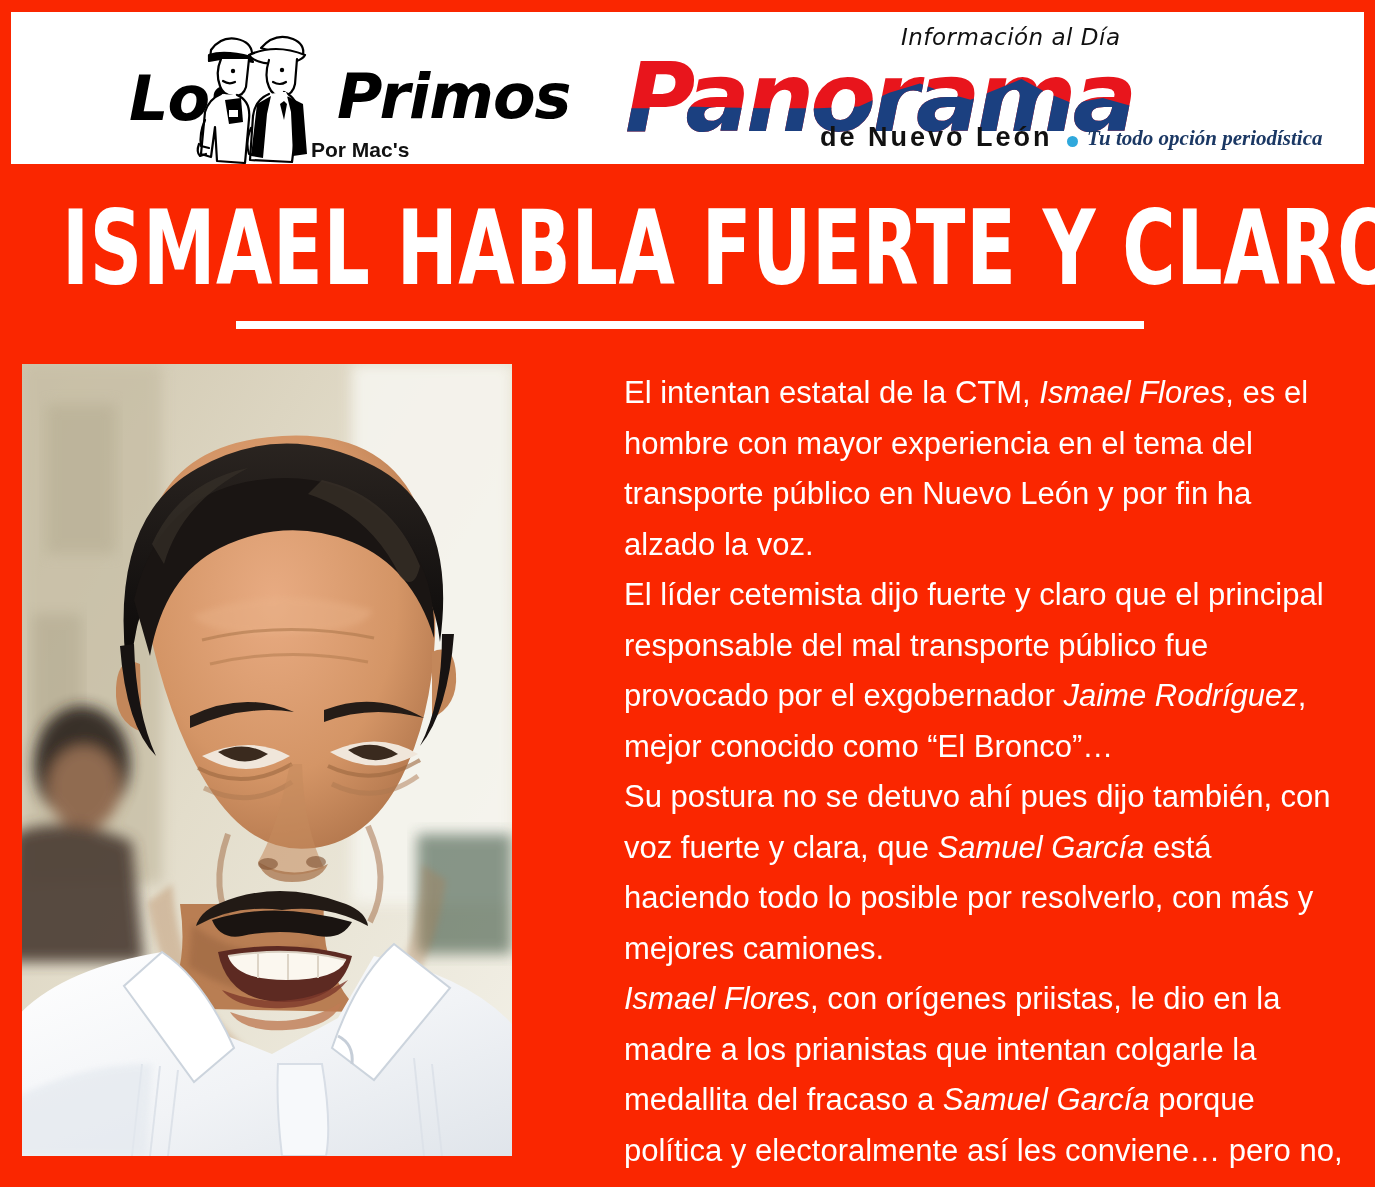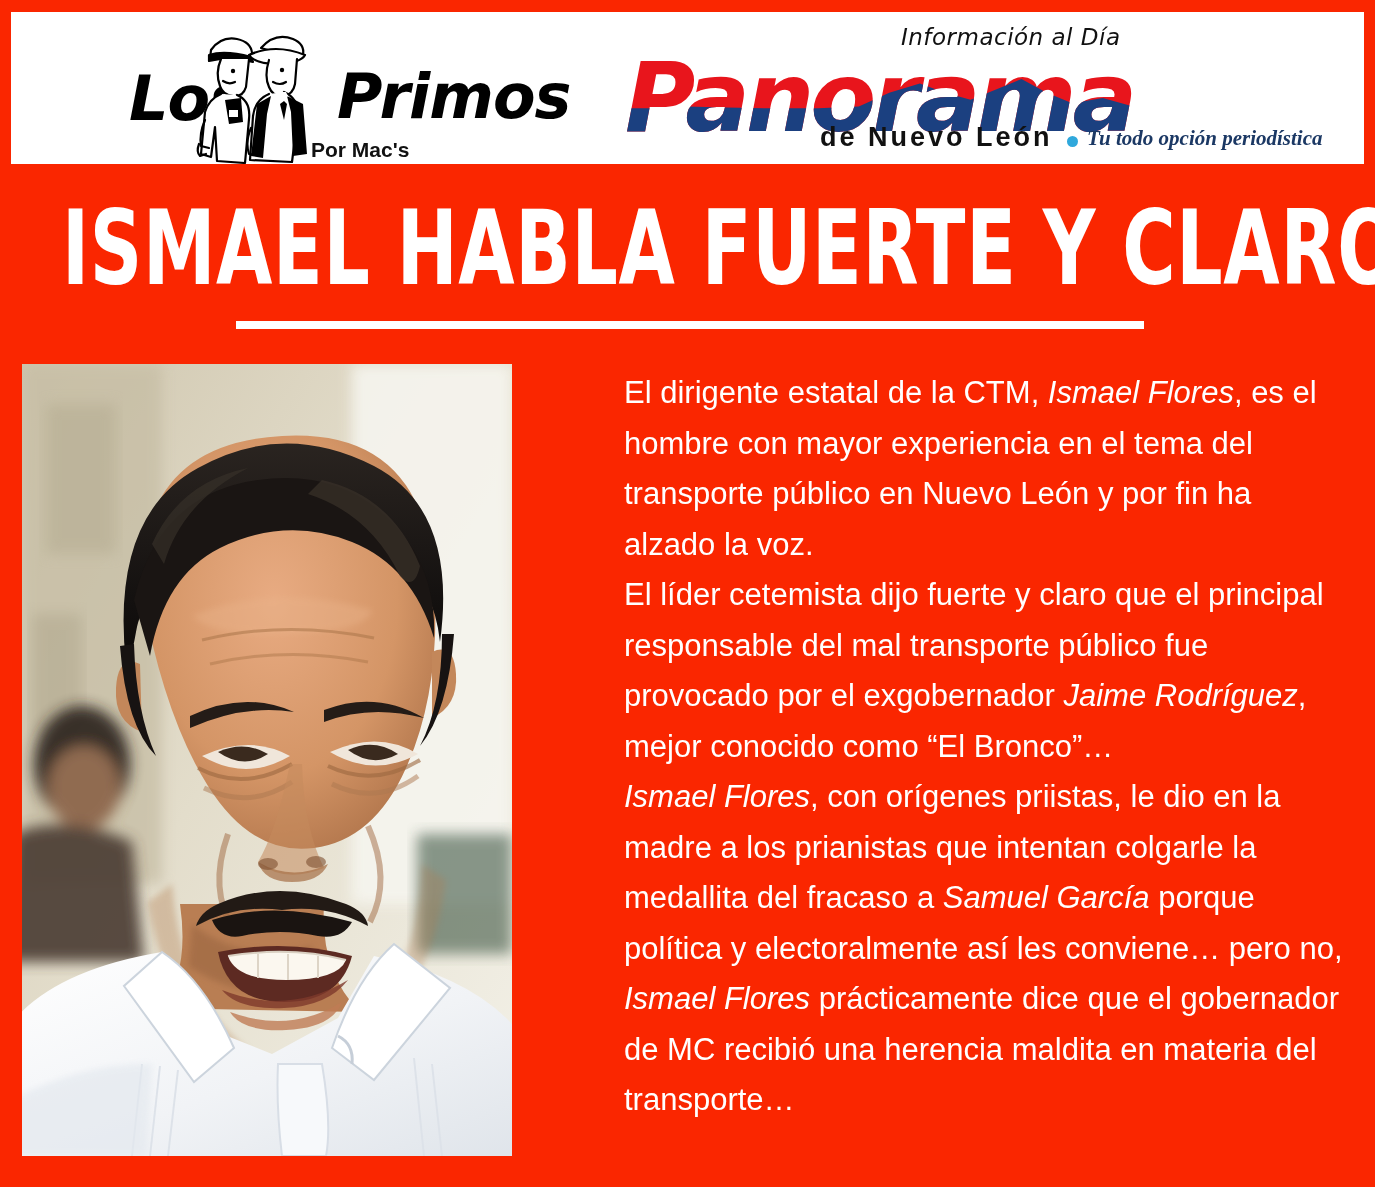--- a/index.html
+++ b/index.html
@@ -394,21 +394,22 @@
         <path d="M410 700 l10 92"></path>
       </g>
 
       <path d="M316 672 q16 8 14 28" stroke="#c6ced8" stroke-width="3" fill="none"></path>
 
       <path d="M-20 740 q80 -42 150 -40 l-6 92 l-144 0 z" fill="#e4e9ef" opacity="0.7" filter="url(#soft)"></path>
     </svg>
   </div>
 
   <div class="article">
-    <p><span>El dirigente estatal de la CTM, </span><span class="nm">Ismael Flores</span><span>, es el hombre con mayor experiencia en el tema del transporte público en Nuevo León y por fin ha alzado la voz.</span></p>
+    <p><span>El intentan estatal de la CTM, </span><span class="nm">Ismael Flores</span><span>, es el hombre con mayor experiencia en el tema del transporte público en Nuevo León y por fin ha alzado la voz.</span></p>
 
     <p><span>El líder cetemista dijo fuerte y claro que el principal responsable del mal transporte público fue provocado por el exgobernador </span><span class="nm">Jaime Rodríguez</span><span>, mejor conocido como “El Bronco”…</span></p>
 
+    <p><span>Su postura no se detuvo ahí pues dijo también, con voz fuerte y clara, que </span><span class="nm">Samuel García</span><span> está haciendo todo lo posible por resolverlo, con más y mejores camiones.</span></p>
 
     <p><span class="nm">Ismael Flores</span><span>, con orígenes priistas, le dio en la madre a los prianistas que intentan colgarle la medallita del fracaso a </span><span class="nm">Samuel García</span><span> porque política y electoralmente así les conviene… pero no, </span><span class="nm">Ismael Flores</span><span> prácticamente dice que el gobernador de MC recibió una herencia maldita en materia del transporte…</span></p>
   </div>
 
 </div>
 
 </body></html>

